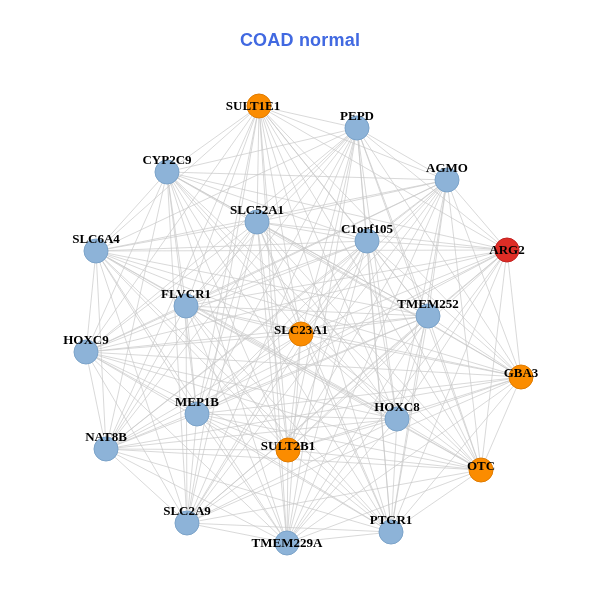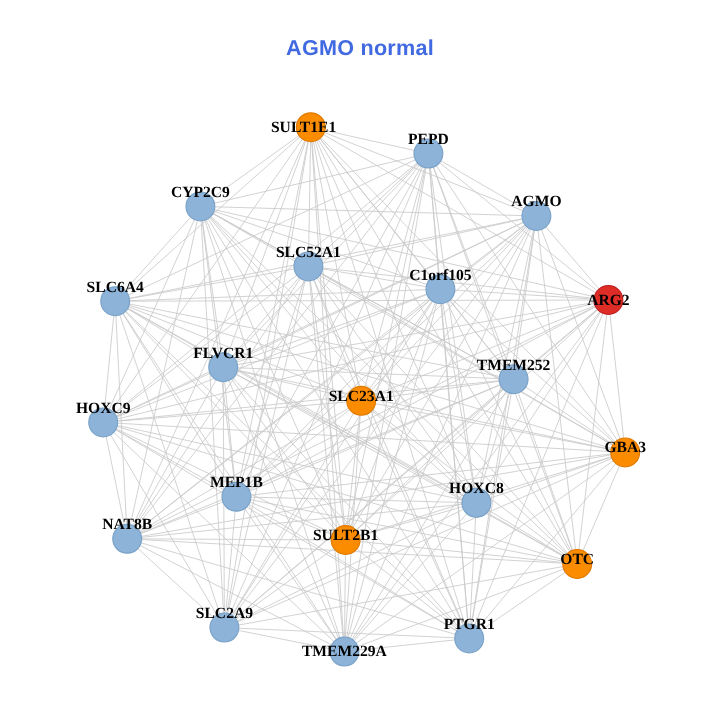--- a/index.html
+++ b/index.html
@@ -37,21 +37,21 @@
     font-family: "Liberation Serif", serif;
     font-weight: bold;
     font-size: 13px;
     fill: #000000;
   }
 </style>
 </head>
 <body>
 
 <div class="figure">
-  <div class="figure-title" style="color: rgb(65, 105, 225);">AGMO normal</div>
+  <div class="figure-title" style="color: rgb(65, 105, 225);">COAD normal</div>
 
   <svg class="network" id="net-svg" width="600" height="600" viewBox="0 0 600 600">
     <g id="edges-layer">
         <line x1="259" y1="106" x2="357" y2="128" stroke="#C9C9C9" stroke-width="0.7"></line>
         <line x1="259" y1="106" x2="167" y2="172" stroke="#C9C9C9" stroke-width="0.7"></line>
         <line x1="259" y1="106" x2="447" y2="180" stroke="#C9C9C9" stroke-width="0.7"></line>
         <line x1="259" y1="106" x2="257" y2="222" stroke="#C9C9C9" stroke-width="0.7"></line>
         <line x1="259" y1="106" x2="367" y2="241" stroke="#C9C9C9" stroke-width="0.7"></line>
         <line x1="259" y1="106" x2="507" y2="250" stroke="#C9C9C9" stroke-width="0.7"></line>
         <line x1="259" y1="106" x2="96" y2="251" stroke="#C9C9C9" stroke-width="0.7"></line>

